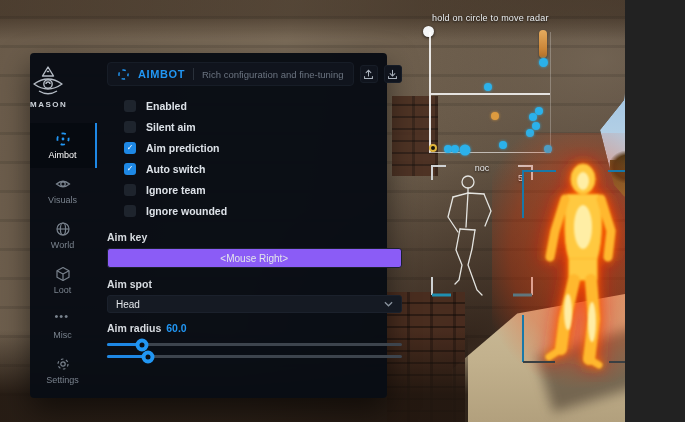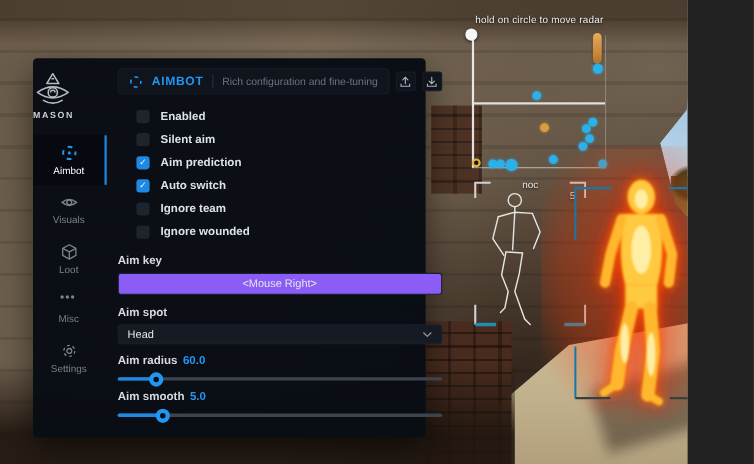--- a/index.html
+++ b/index.html
@@ -268,20 +268,30 @@
       </div>
       <div class="nav-item">
         <svg class="ni" viewBox="0 0 16 16">
           <path d="M1.5,8 Q8,2.5 14.5,8 Q8,13.5 1.5,8 Z" fill="none" stroke="currentColor" stroke-width="1.3"></path>
           <circle cx="8" cy="8" r="2.2" fill="none" stroke="currentColor" stroke-width="1.3"></circle>
         </svg>
         <span>Visuals</span>
       </div>
       <div class="nav-item">
         <svg class="ni" viewBox="0 0 16 16">
+          <g fill="none" stroke="currentColor" stroke-width="1.2">
+            <circle cx="8" cy="8" r="6"></circle>
+            <ellipse cx="8" cy="8" rx="2.6" ry="6"></ellipse>
+            <path d="M2,8 H14"></path>
+          </g>
+        </svg>
+        <span>World</span>
+      </div>
+      <div class="nav-item">
+        <svg class="ni" viewBox="0 0 16 16">
           <g fill="none" stroke="currentColor" stroke-width="1.2" stroke-linejoin="round">
             <path d="M8,1.5 L14,4.8 V11.2 L8,14.5 L2,11.2 V4.8 Z"></path>
             <path d="M2,4.8 L8,8 L14,4.8 M8,8 V14.5"></path>
           </g>
         </svg>
         <span>Loot</span>
       </div>
       <div class="nav-item">
         <span class="ni misc-dots">•••</span>
         <span>Misc</span>
@@ -366,24 +376,20 @@
           <span>Aim radius</span>
           <span class="slider-val">60.0</span>
         </div>
         <div class="slider">
           <div class="fill" style="width: 12%;"></div>
           <div class="thumb" style="left: 12%;"></div>
         </div>
       </div>
 
       <div class="slider-row">
-        <div class="slider-head">
-          <span>Aim smooth</span>
-          <span class="slider-val">5.0</span>
-        </div>
         <div class="slider">
           <div class="fill" style="width: 14%;"></div>
           <div class="thumb" style="left: 14%;"></div>
         </div>
       </div>
     </div>
   </div>
 
 </div>
 

